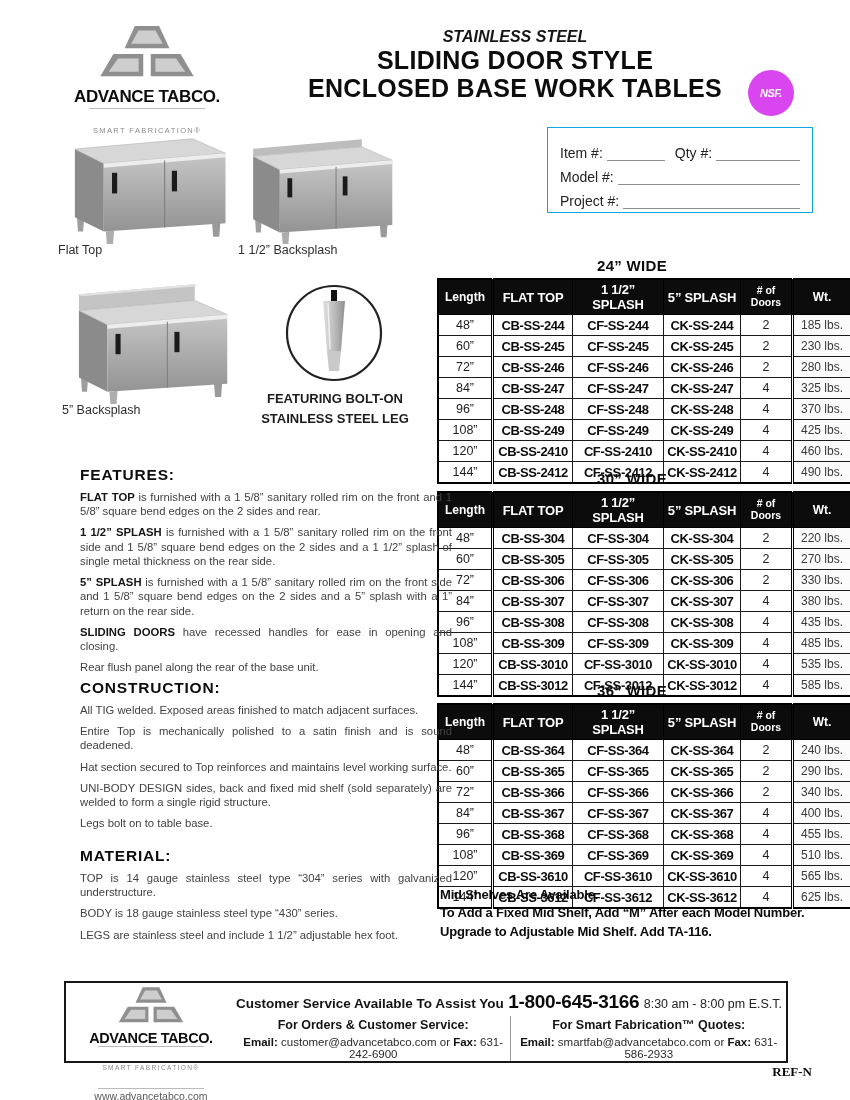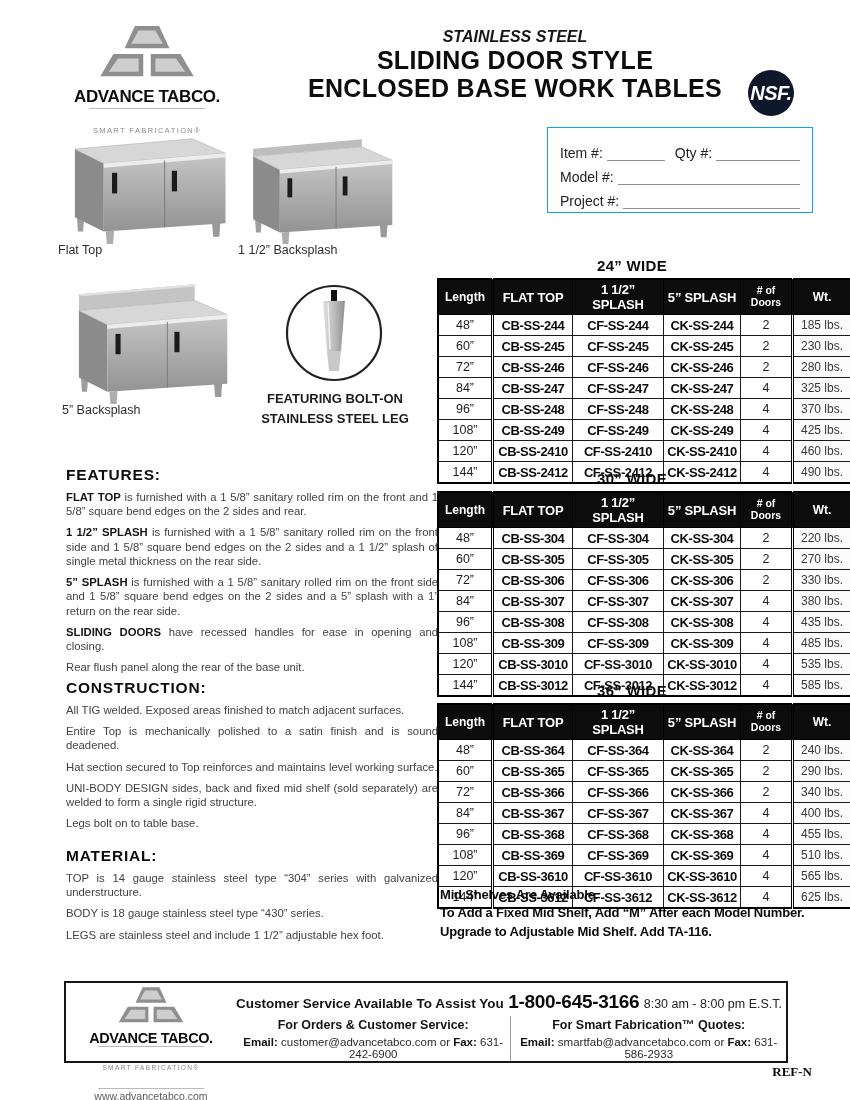--- a/index.html
+++ b/index.html
@@ -7,23 +7,23 @@
         font-family:"Liberation Sans",sans-serif;color:#111;overflow:hidden;}
 
   
   .brand{position:absolute;left:52px;top:24px;width:190px;text-align:center;}
   .brand-name{font-weight:bold;font-size:17px;letter-spacing:-0.4px;color:#0d0d0d;margin-top:1px;}
   .brand-tag{font-size:7.5px;letter-spacing:1.4px;color:#8a8a8a;border-top:1px solid #bbb;border-bottom:1px solid #bbb;
              display:inline-block;padding:17px 4px;margin-top:1px;}
   .titles{position:absolute;left:280px;top:28px;width:470px;text-align:center;}
   .t-sub{font-style:italic;font-weight:bold;font-size:16px;color:#161616;}
   .t-main{font-weight:bold;font-size:25px;letter-spacing:0.3px;color:#0d0d0d;line-height:1.12;}
-  .nsf{position:absolute;left:748px;top:70px;width:46px;height:46px;border-radius:50%;background:#0f172a;
+  .nsf{position:absolute;left:748px;top:70px;width:46px;height:46px;border-radius:50%;background:#d946ef;
        display:flex;align-items:center;justify-content:center;color:#fff;font-weight:bold;font-style:italic;
-       font-size:20px;letter-spacing:-0.5px;}
+       font-size:11px;letter-spacing:-0.5px;}
 
   
   .order-box{position:absolute;left:547px;top:127px;width:266px;height:86px;border:1px solid #0ea5e9;
              box-sizing:border-box;padding:9px 12px 6px 12px;font-size:14px;color:#222;}
   .ob-row{display:flex;align-items:flex-end;height:24px;}
   .ob-label{white-space:nowrap;padding-right:4px;}
   .ob-line{border-bottom:1px solid #8f8f8f;height:16px;}
   .ob-line.flex{flex:1;}
   .ob-line.w60{width:58px;margin-right:10px;}
 
@@ -44,21 +44,21 @@
   th.c-s15{width:88px;font-size:13px;letter-spacing:-0.2px;}
   th.c-s5{width:74px;font-size:13px;letter-spacing:-0.2px;}
   th.c-doors{width:48px;font-size:10.5px;line-height:1.1;}
   th.c-wt{width:54px;font-size:12px;}
   table.spec td{border:1px solid #1a1a1a;text-align:center;padding:1px 1px;height:18px;font-size:12.5px;background:#fff;color:#1d1d1d;}
   table.spec td.c-model{font-weight:bold;letter-spacing:-0.4px;font-size:13px;color:#0d0d0d;}
   table.spec td.gapL,table.spec th.gapL{border-left:3px double #000;}
   table.spec td.c-wt{font-size:12px;color:#3a3a3a;background:#fbfbfb;}
 
   
-  .text-section{position:absolute;left:66px;width:372px;}
+  .text-section{position:absolute;left:80px;width:372px;}
   .sec-h{font-size:15.5px;font-weight:bold;letter-spacing:0.8px;color:#0c0c0c;margin:0 0 6px 0;}
   .text-section p{margin:0 0 7px 0;font-size:11.3px;line-height:1.26;color:#424242;text-align:justify;}
   .text-section p b{color:#161616;}
 
   
   .notes{position:absolute;left:440px;top:886px;width:372px;}
   .note-line{font-weight:bold;font-size:13px;letter-spacing:-0.2px;color:#0b0b0b;line-height:1.42;}
 
   
   .footer{position:absolute;left:64px;top:981px;width:724px;height:82px;border:2px solid #161616;

